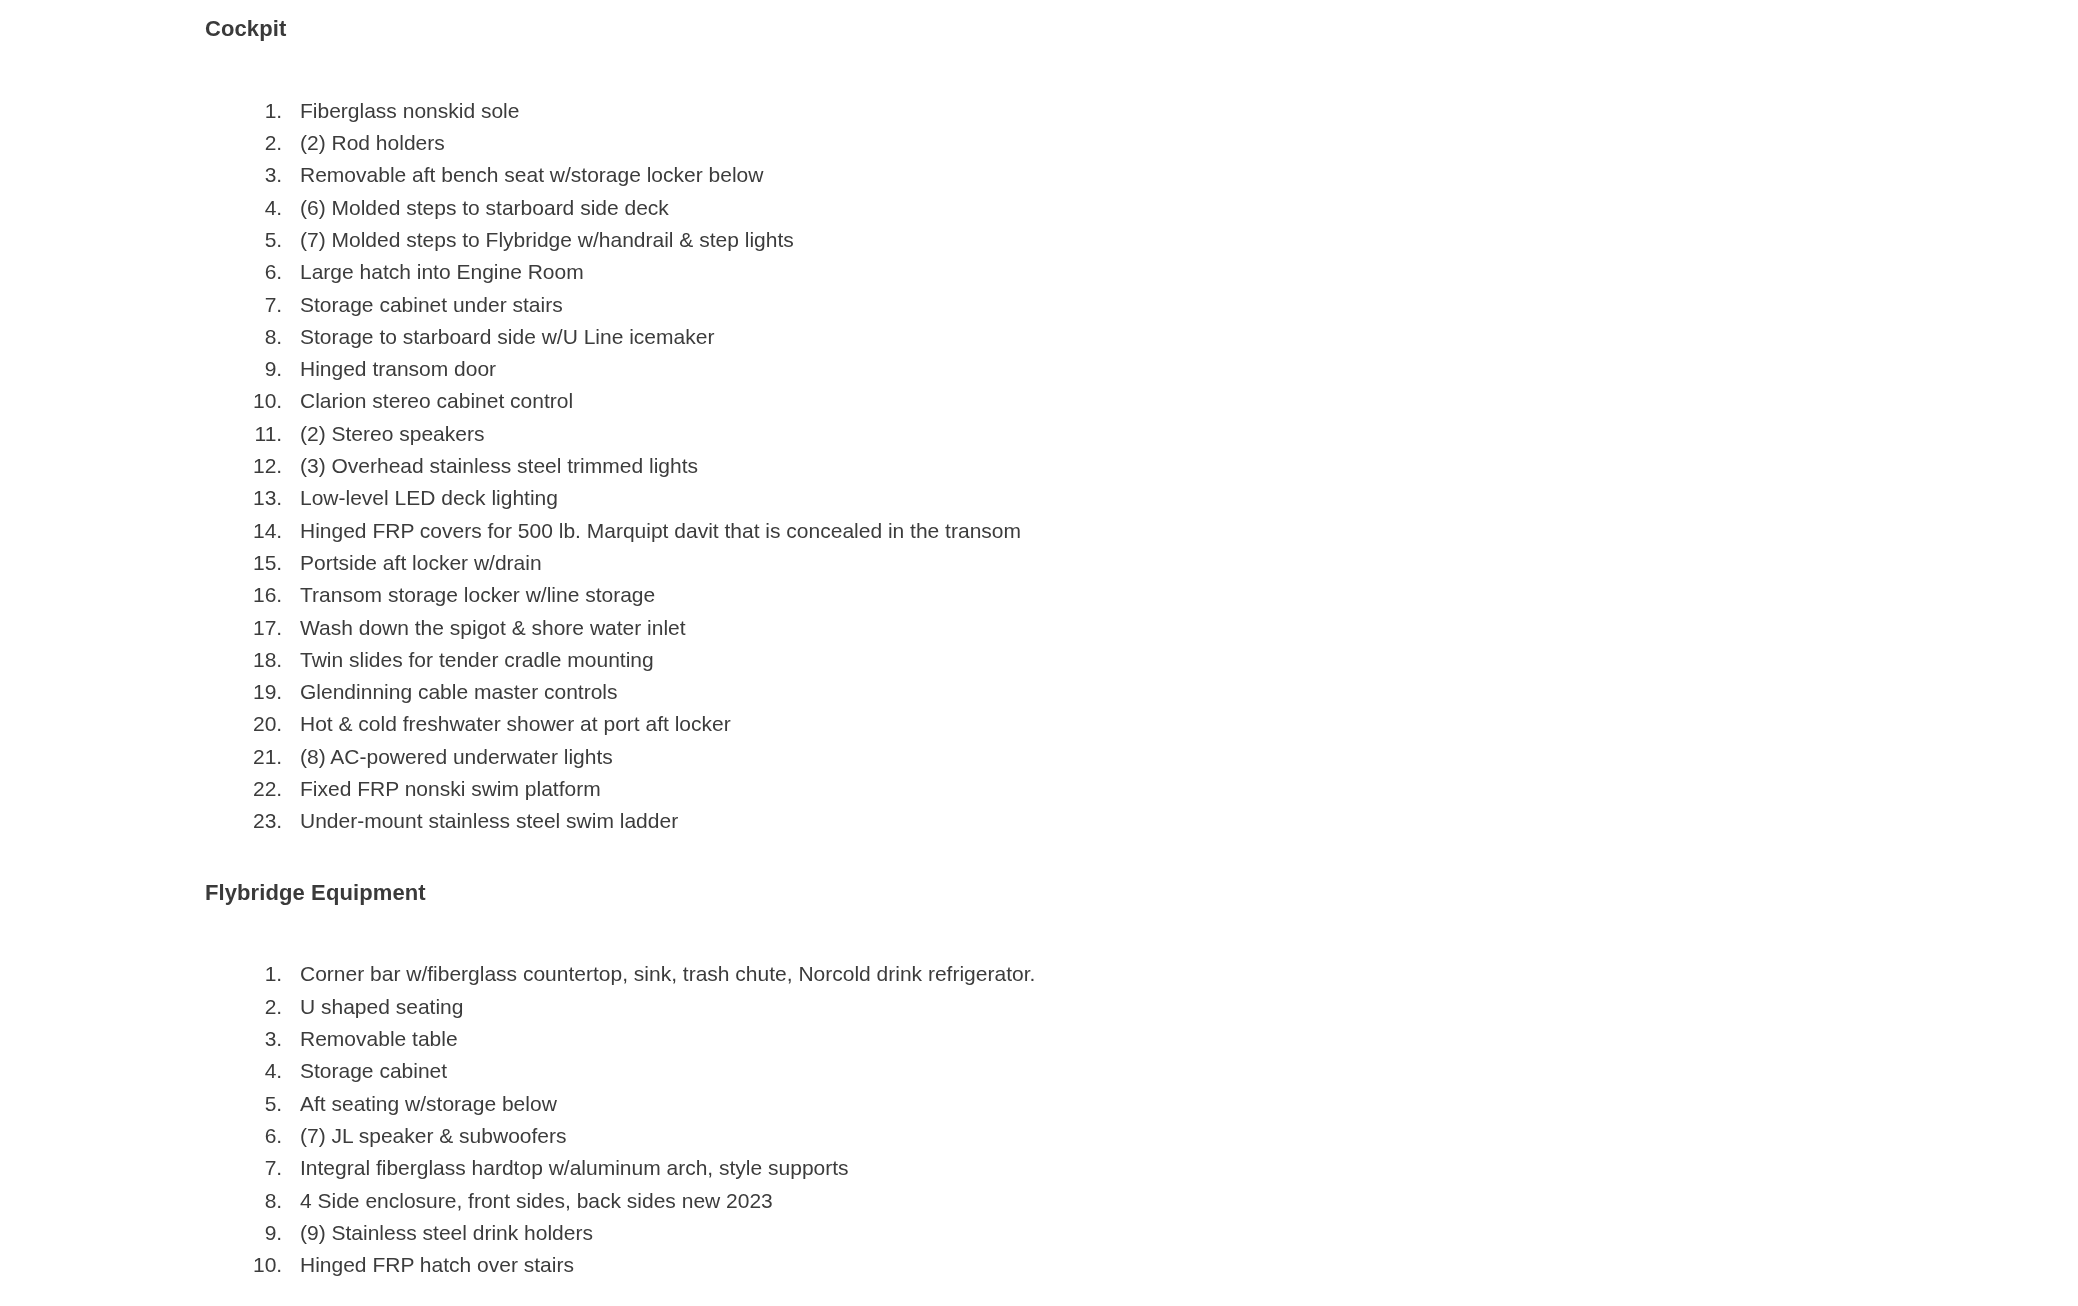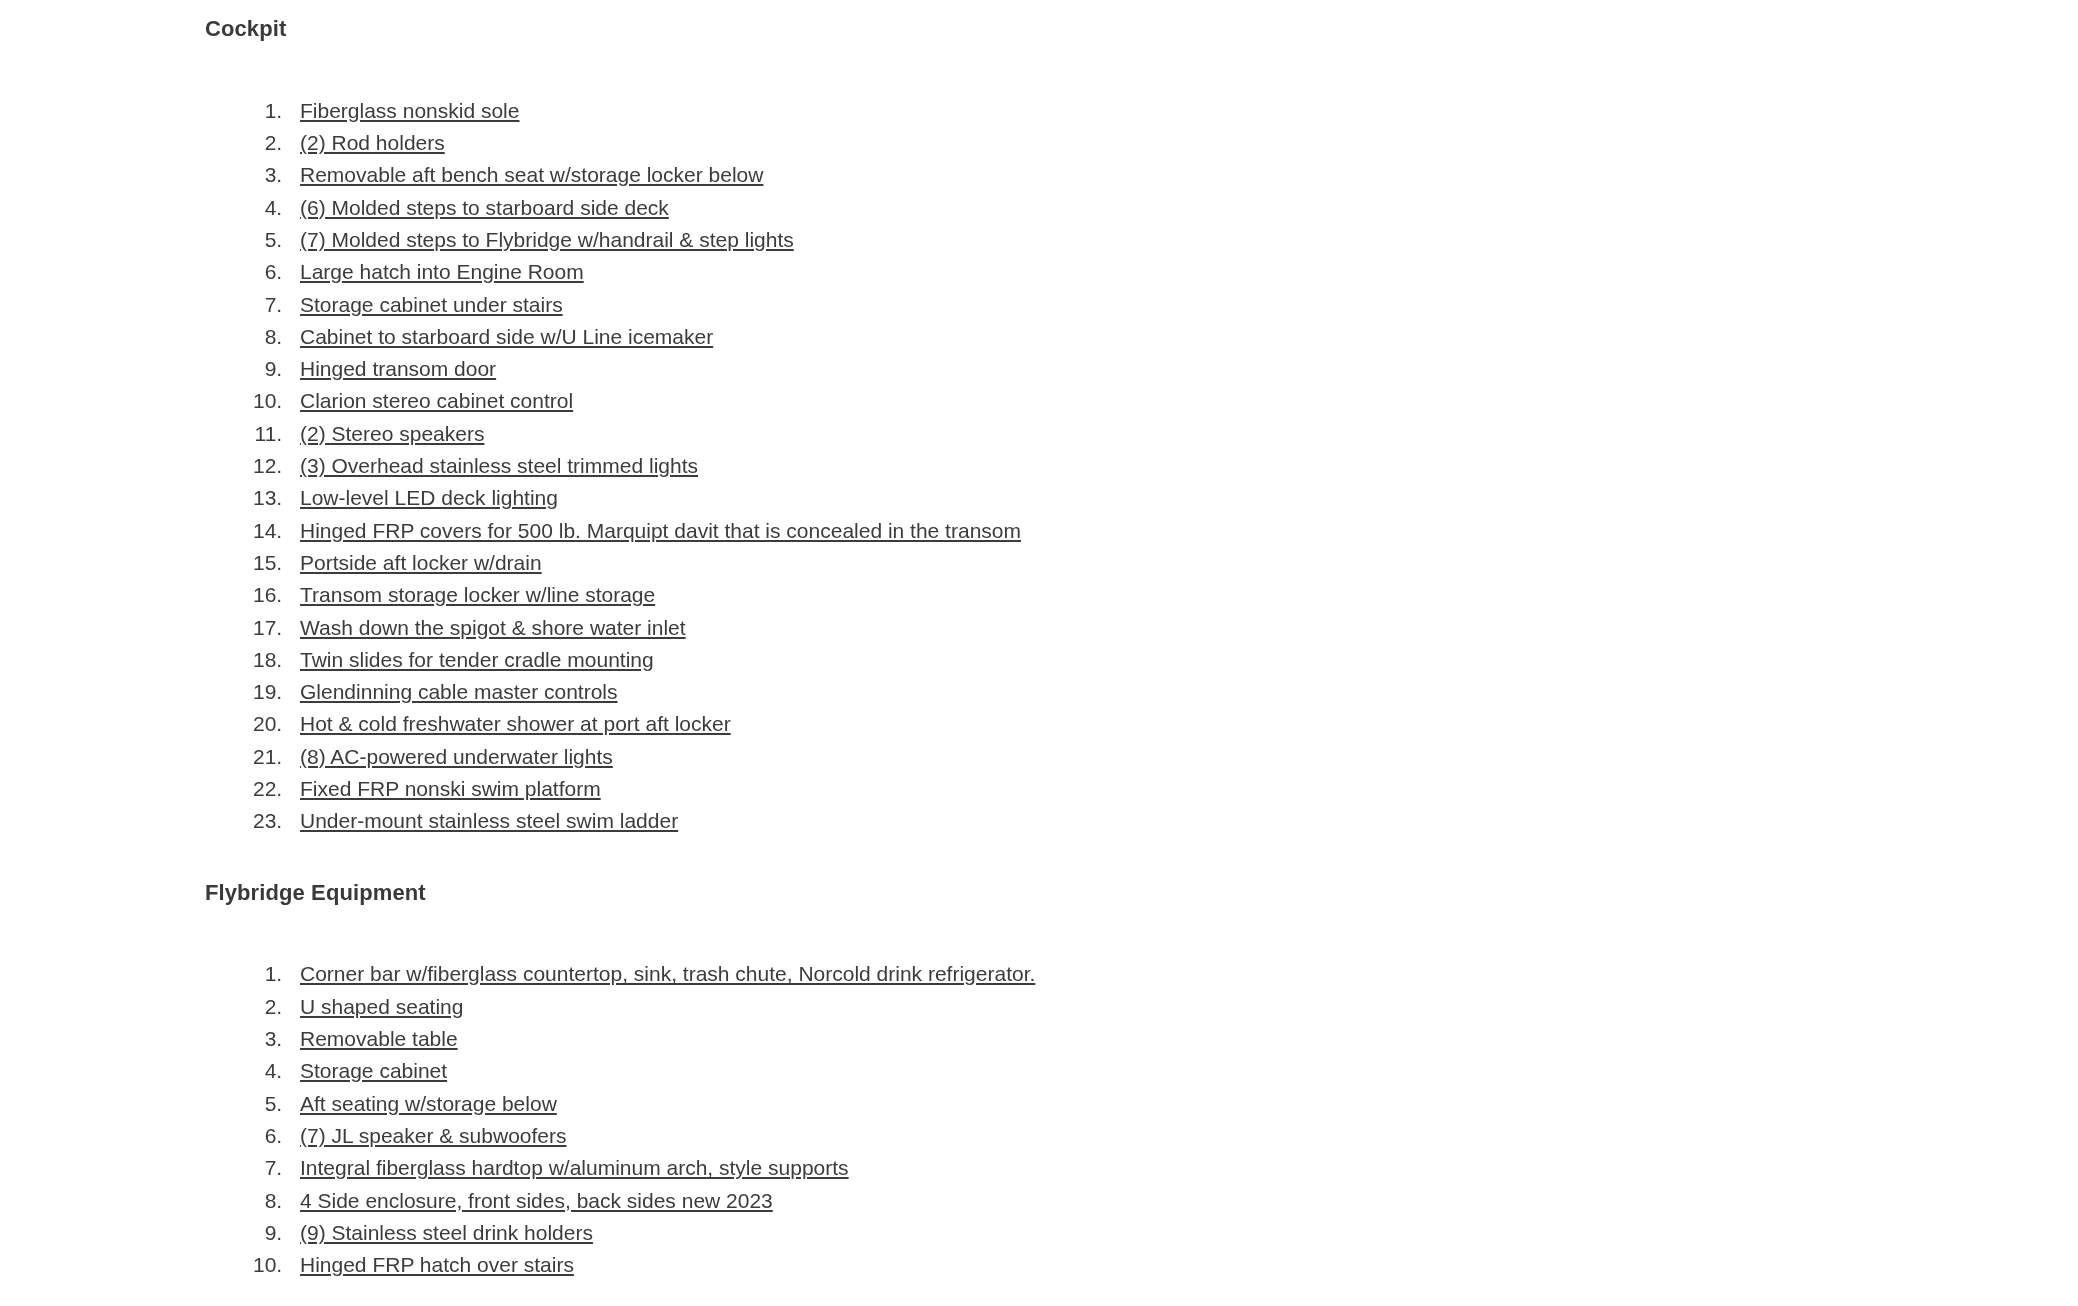--- a/index.html
+++ b/index.html
@@ -39,21 +39,20 @@
   }
   .section-heading.second {
     margin-top: 40px;
   }
   .spec-list {
     list-style-type: decimal;
     margin: 0;
     padding: 0;
     padding-left: 83px;
     margin-top: 50px;
-    text-decoration: underline;
   }
   .spec-list li {
     font-size: 21px;
     line-height: 32.3px;
     color: #3c3c3c;
     padding-left: 12px;
   }
   .spec-list li::marker {
     color: #3c3c3c;
   }
@@ -67,21 +66,21 @@
     <h2 class="section-heading first">Cockpit</h2>
 
     <ol class="spec-list">
       <li>Fiberglass nonskid sole</li>
       <li>(2) Rod holders</li>
       <li>Removable aft bench seat w/storage locker below</li>
       <li>(6) Molded steps to starboard side deck</li>
       <li>(7) Molded steps to Flybridge w/handrail &amp; step lights</li>
       <li>Large hatch into Engine Room</li>
       <li>Storage cabinet under stairs</li>
-      <li>Cabinet to starboard side w/U Line icemaker</li>
+      <li>Storage to starboard side w/U Line icemaker</li>
       <li>Hinged transom door</li>
       <li>Clarion stereo cabinet control</li>
       <li>(2) Stereo speakers</li>
       <li>(3) Overhead stainless steel trimmed lights</li>
       <li>Low-level LED deck lighting</li>
       <li>Hinged FRP covers for 500 lb. Marquipt davit that is concealed in the transom</li>
       <li>Portside aft locker w/drain</li>
       <li>Transom storage locker w/line storage</li>
       <li>Wash down the spigot &amp; shore water inlet</li>
       <li>Twin slides for tender cradle mounting</li>

